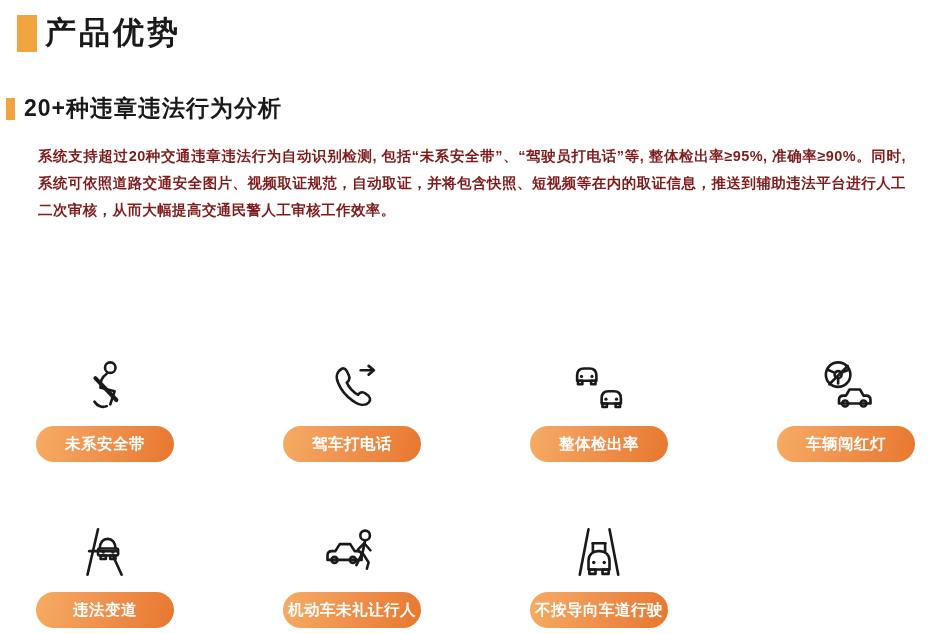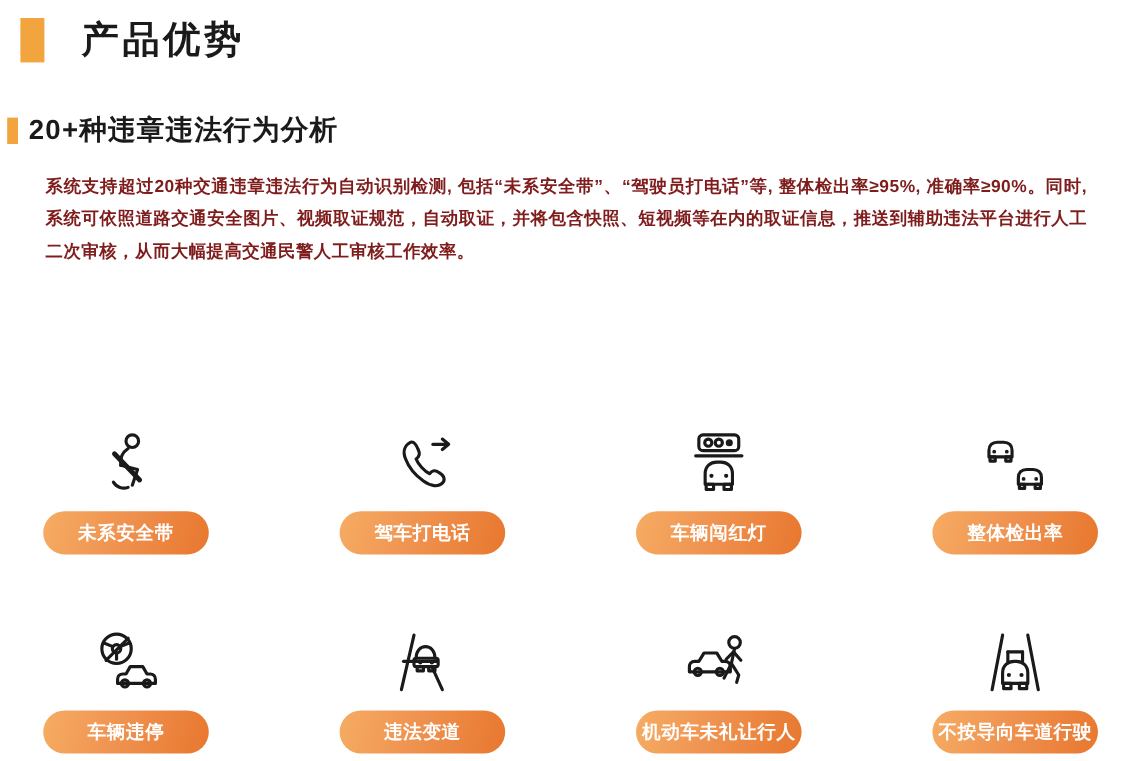--- a/index.html
+++ b/index.html
@@ -1,20 +1,20 @@
 <!DOCTYPE html>
 <html><head>
 <meta charset="utf-8">
 <style>
   html,body{margin:0;padding:0;}
   body{
     width:934px;height:634px;background:#ffffff;overflow:hidden;
     font-family:"Liberation Sans","DejaVu Sans",sans-serif;color:#1a1a1a;
   }
-  .main-header{display:flex;align-items:center;gap:31px;margin:12px 0 0 17px;}
+  .main-header{display:flex;align-items:center;gap:8px;margin:12px 0 0 17px;}
   .bar-lg{width:20px;height:37px;background:#F2A43F;flex:none;}
   .page-title{font-size:31px;font-weight:700;margin:0;letter-spacing:3px;}
   .section-header{display:flex;align-items:center;gap:9px;margin:39px 0 0 6px;}
   .bar-sm{width:9px;height:22px;background:#F2A43F;flex:none;}
   .section-title{font-size:23px;font-weight:600;margin:0;letter-spacing:1px;}
   .description{
     margin:19px 30px 0 38px;width:868px;
     font-size:14.5px;font-weight:700;line-height:27px;color:#7f1d1d;
     letter-spacing:0.4px;text-align:justify;
   }
@@ -70,37 +70,20 @@
     <span class="icon">
       <svg width="56" height="56" viewBox="0 0 64 64">
         <path d="M21 12 C15 15 13 21 16 28 C19 36 26 44 33 49 C40 54 47 55 51 51 C54 48 53 44 48 41 C44 38 41 39 39 42 C34 40 28 33 26 28 C29 26 30 23 28 19 C26 14 24 11 21 12 Z"></path>
         <path d="M42 14 H56"></path>
         <path d="M51 9 L57 14 L51 19"></path>
       </svg>
     </span>
     <div class="pill">驾车打电话</div>
   </div>
 
-  <div class="violation-item">
-    <span class="icon">
-      <svg width="56" height="56" viewBox="0 0 64 64">
-        <rect x="13" y="5" width="38" height="15" rx="4"></rect>
-        <circle cx="22" cy="12.5" r="3.4"></circle>
-        <circle cx="32" cy="12.5" r="3.4"></circle>
-        <circle cx="42" cy="12.5" r="3.4" class="f"></circle>
-        <path d="M10 25 H54"></path>
-        <path d="M19 52 V42 C19 35 24 31 30 31 H34 C40 31 45 35 45 42 V52 Z"></path>
-        <circle cx="25" cy="44" r="2" class="f"></circle>
-        <circle cx="39" cy="44" r="2" class="f"></circle>
-        <rect x="20" y="52" width="7" height="5"></rect>
-        <rect x="37" y="52" width="7" height="5"></rect>
-      </svg>
-    </span>
-    <div class="pill">车辆闯红灯</div>
-  </div>
 
   <div class="violation-item">
     <span class="icon">
       <svg width="56" height="56" viewBox="0 0 64 64">
         <g>
           <path d="M7 26 V20 C7 15 10 12 15 12 H21 C26 12 29 15 29 20 V26 Z"></path>
           <circle cx="12" cy="21" r="1.8" class="f"></circle>
           <circle cx="24" cy="21" r="1.8" class="f"></circle>
           <rect x="8" y="26" width="5" height="4"></rect>
           <rect x="23" y="26" width="5" height="4"></rect>
@@ -126,21 +109,21 @@
         <path d="M19.5 17 L11 13.5"></path>
         <path d="M26.5 17 L35 13.5"></path>
         <path d="M13 30 L34 9"></path>
         <g>
           <path d="M24 52 V48 C24 45 26 43 29 43 H32 L36 36 H48 L52 43 H55 C58 43 60 45 60 48 V52 Z"></path>
           <circle cx="31" cy="52" r="3.4"></circle>
           <circle cx="52" cy="52" r="3.4"></circle>
         </g>
       </svg>
     </span>
-    <div class="pill">车辆违停</div>
+    <div class="pill">车辆闯红灯</div>
   </div>
 
   <div class="violation-item">
     <span class="icon">
       <svg width="56" height="56" viewBox="0 0 64 64">
         <path d="M24 6 L12 58"></path>
         <path d="M14 31 H46"></path>
         <path d="M41 36 L51 58"></path>
         <path d="M26 28 C26 21 30 17 35 17 C40 17 44 21 44 28"></path>
         <rect x="24" y="28" width="23" height="8" rx="2"></rect>

